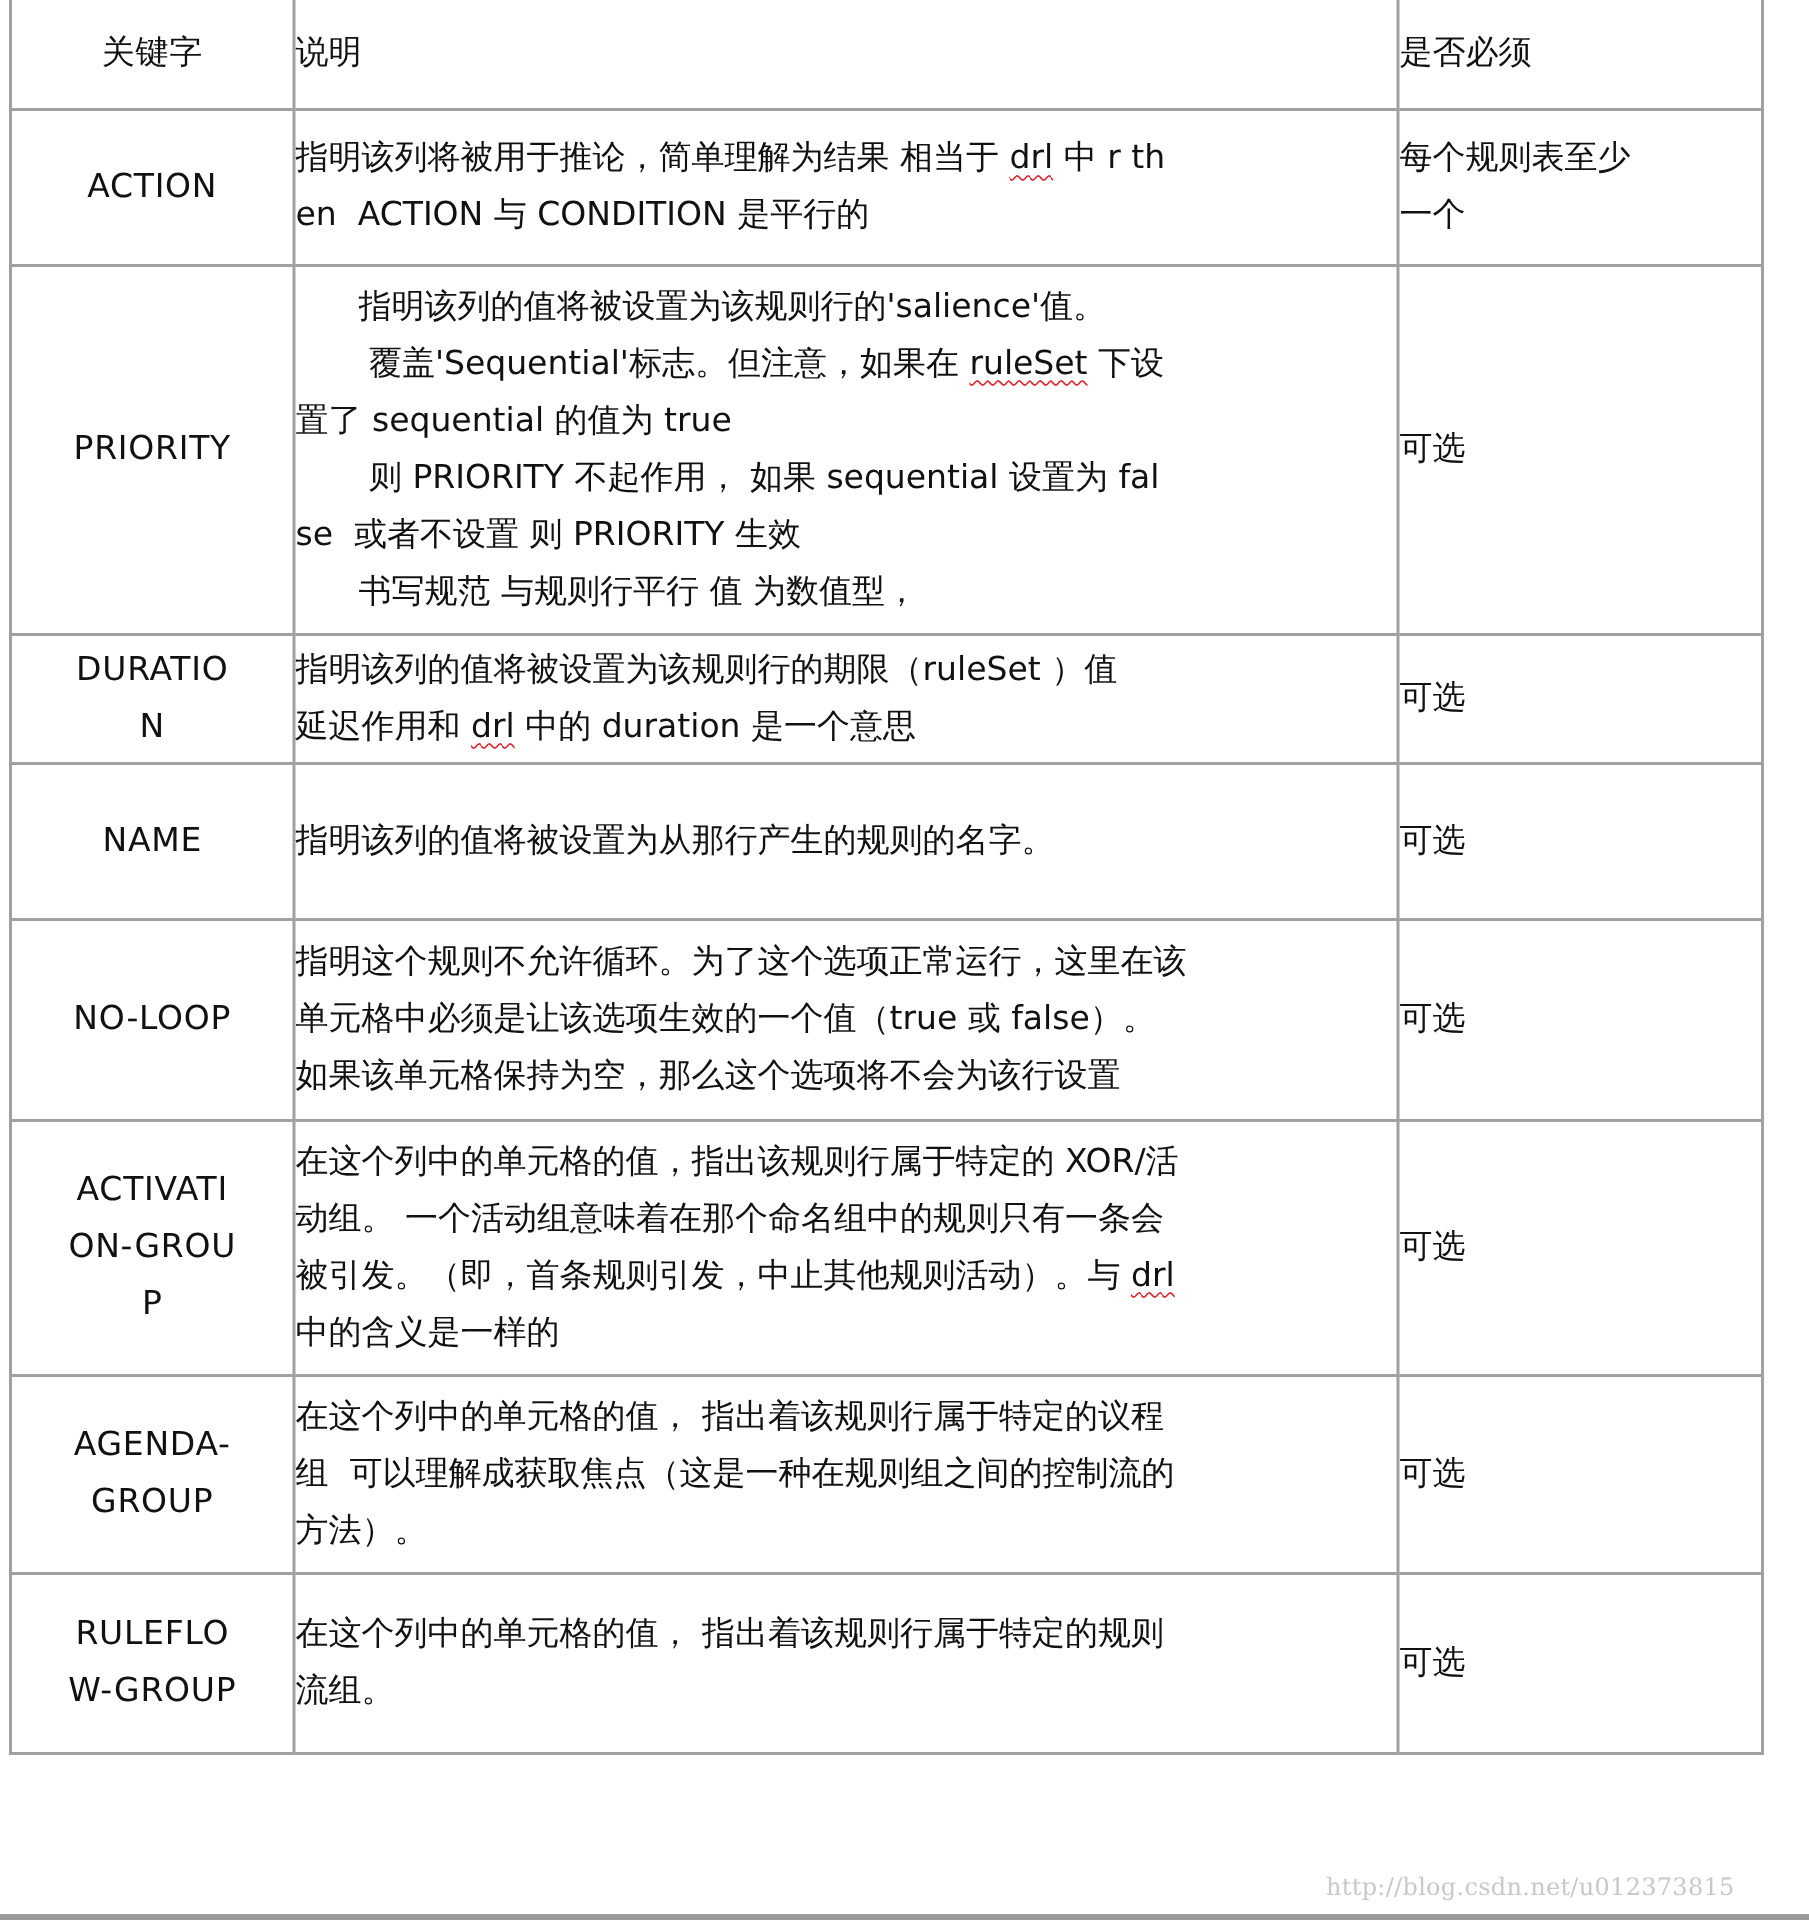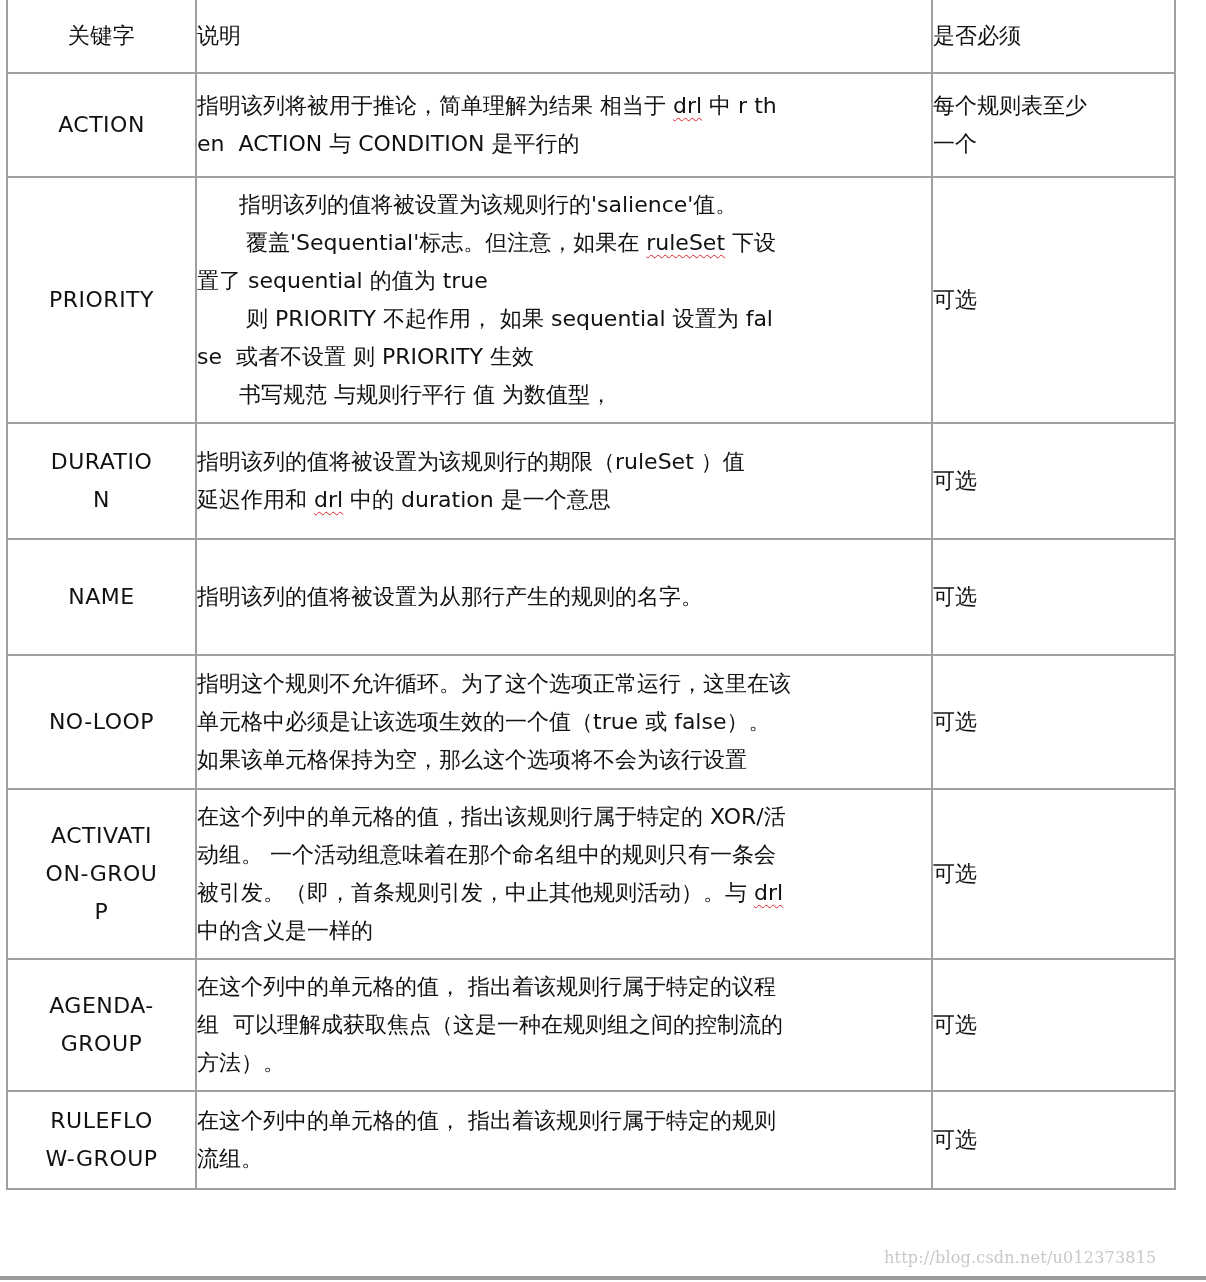--- a/index.html
+++ b/index.html
@@ -60,34 +60,34 @@
           <span class="line">       覆盖'Sequential'标志。但注意，如果在 <span class="squig">ruleSet</span> 下设</span>
           <span class="line">置了 sequential 的值为 true</span>
           <span class="line">       则 PRIORITY 不起作用， 如果 sequential 设置为 fal</span>
           <span class="line">se  或者不设置 则 PRIORITY 生效</span>
           <span class="line">      书写规范 与规则行平行 值 为数值型，</span>
         </td>
         <td class="req">
           <span class="line">可选</span>
         </td>
       </tr>
-      <tr style="height: 116px;">
+      <tr style="height: 86px;">
         <td class="key">
           <span class="line">DURATIO</span>
           <span class="line">N</span>
         </td>
         <td class="desc">
           <span class="line">指明该列的值将被设置为该规则行的期限（ruleSet ）值</span>
           <span class="line">延迟作用和 <span class="squig">drl</span> 中的 duration 是一个意思</span>
         </td>
         <td class="req">
           <span class="line">可选</span>
         </td>
       </tr>
-      <tr style="height: 116px;">
+      <tr style="height: 104px;">
         <td class="key">
           <span class="line">NAME</span>
         </td>
         <td class="desc">
           <span class="line">指明该列的值将被设置为从那行产生的规则的名字。</span>
         </td>
         <td class="req">
           <span class="line">可选</span>
         </td>
       </tr>
@@ -127,21 +127,21 @@
         </td>
         <td class="desc">
           <span class="line">在这个列中的单元格的值， 指出着该规则行属于特定的议程</span>
           <span class="line">组  可以理解成获取焦点（这是一种在规则组之间的控制流的</span>
           <span class="line">方法）。</span>
         </td>
         <td class="req">
           <span class="line">可选</span>
         </td>
       </tr>
-      <tr style="height: 98px;">
+      <tr style="height: 120px;">
         <td class="key">
           <span class="line">RULEFLO</span>
           <span class="line">W-GROUP</span>
         </td>
         <td class="desc">
           <span class="line">在这个列中的单元格的值， 指出着该规则行属于特定的规则</span>
           <span class="line">流组。</span>
         </td>
         <td class="req">
           <span class="line">可选</span>

